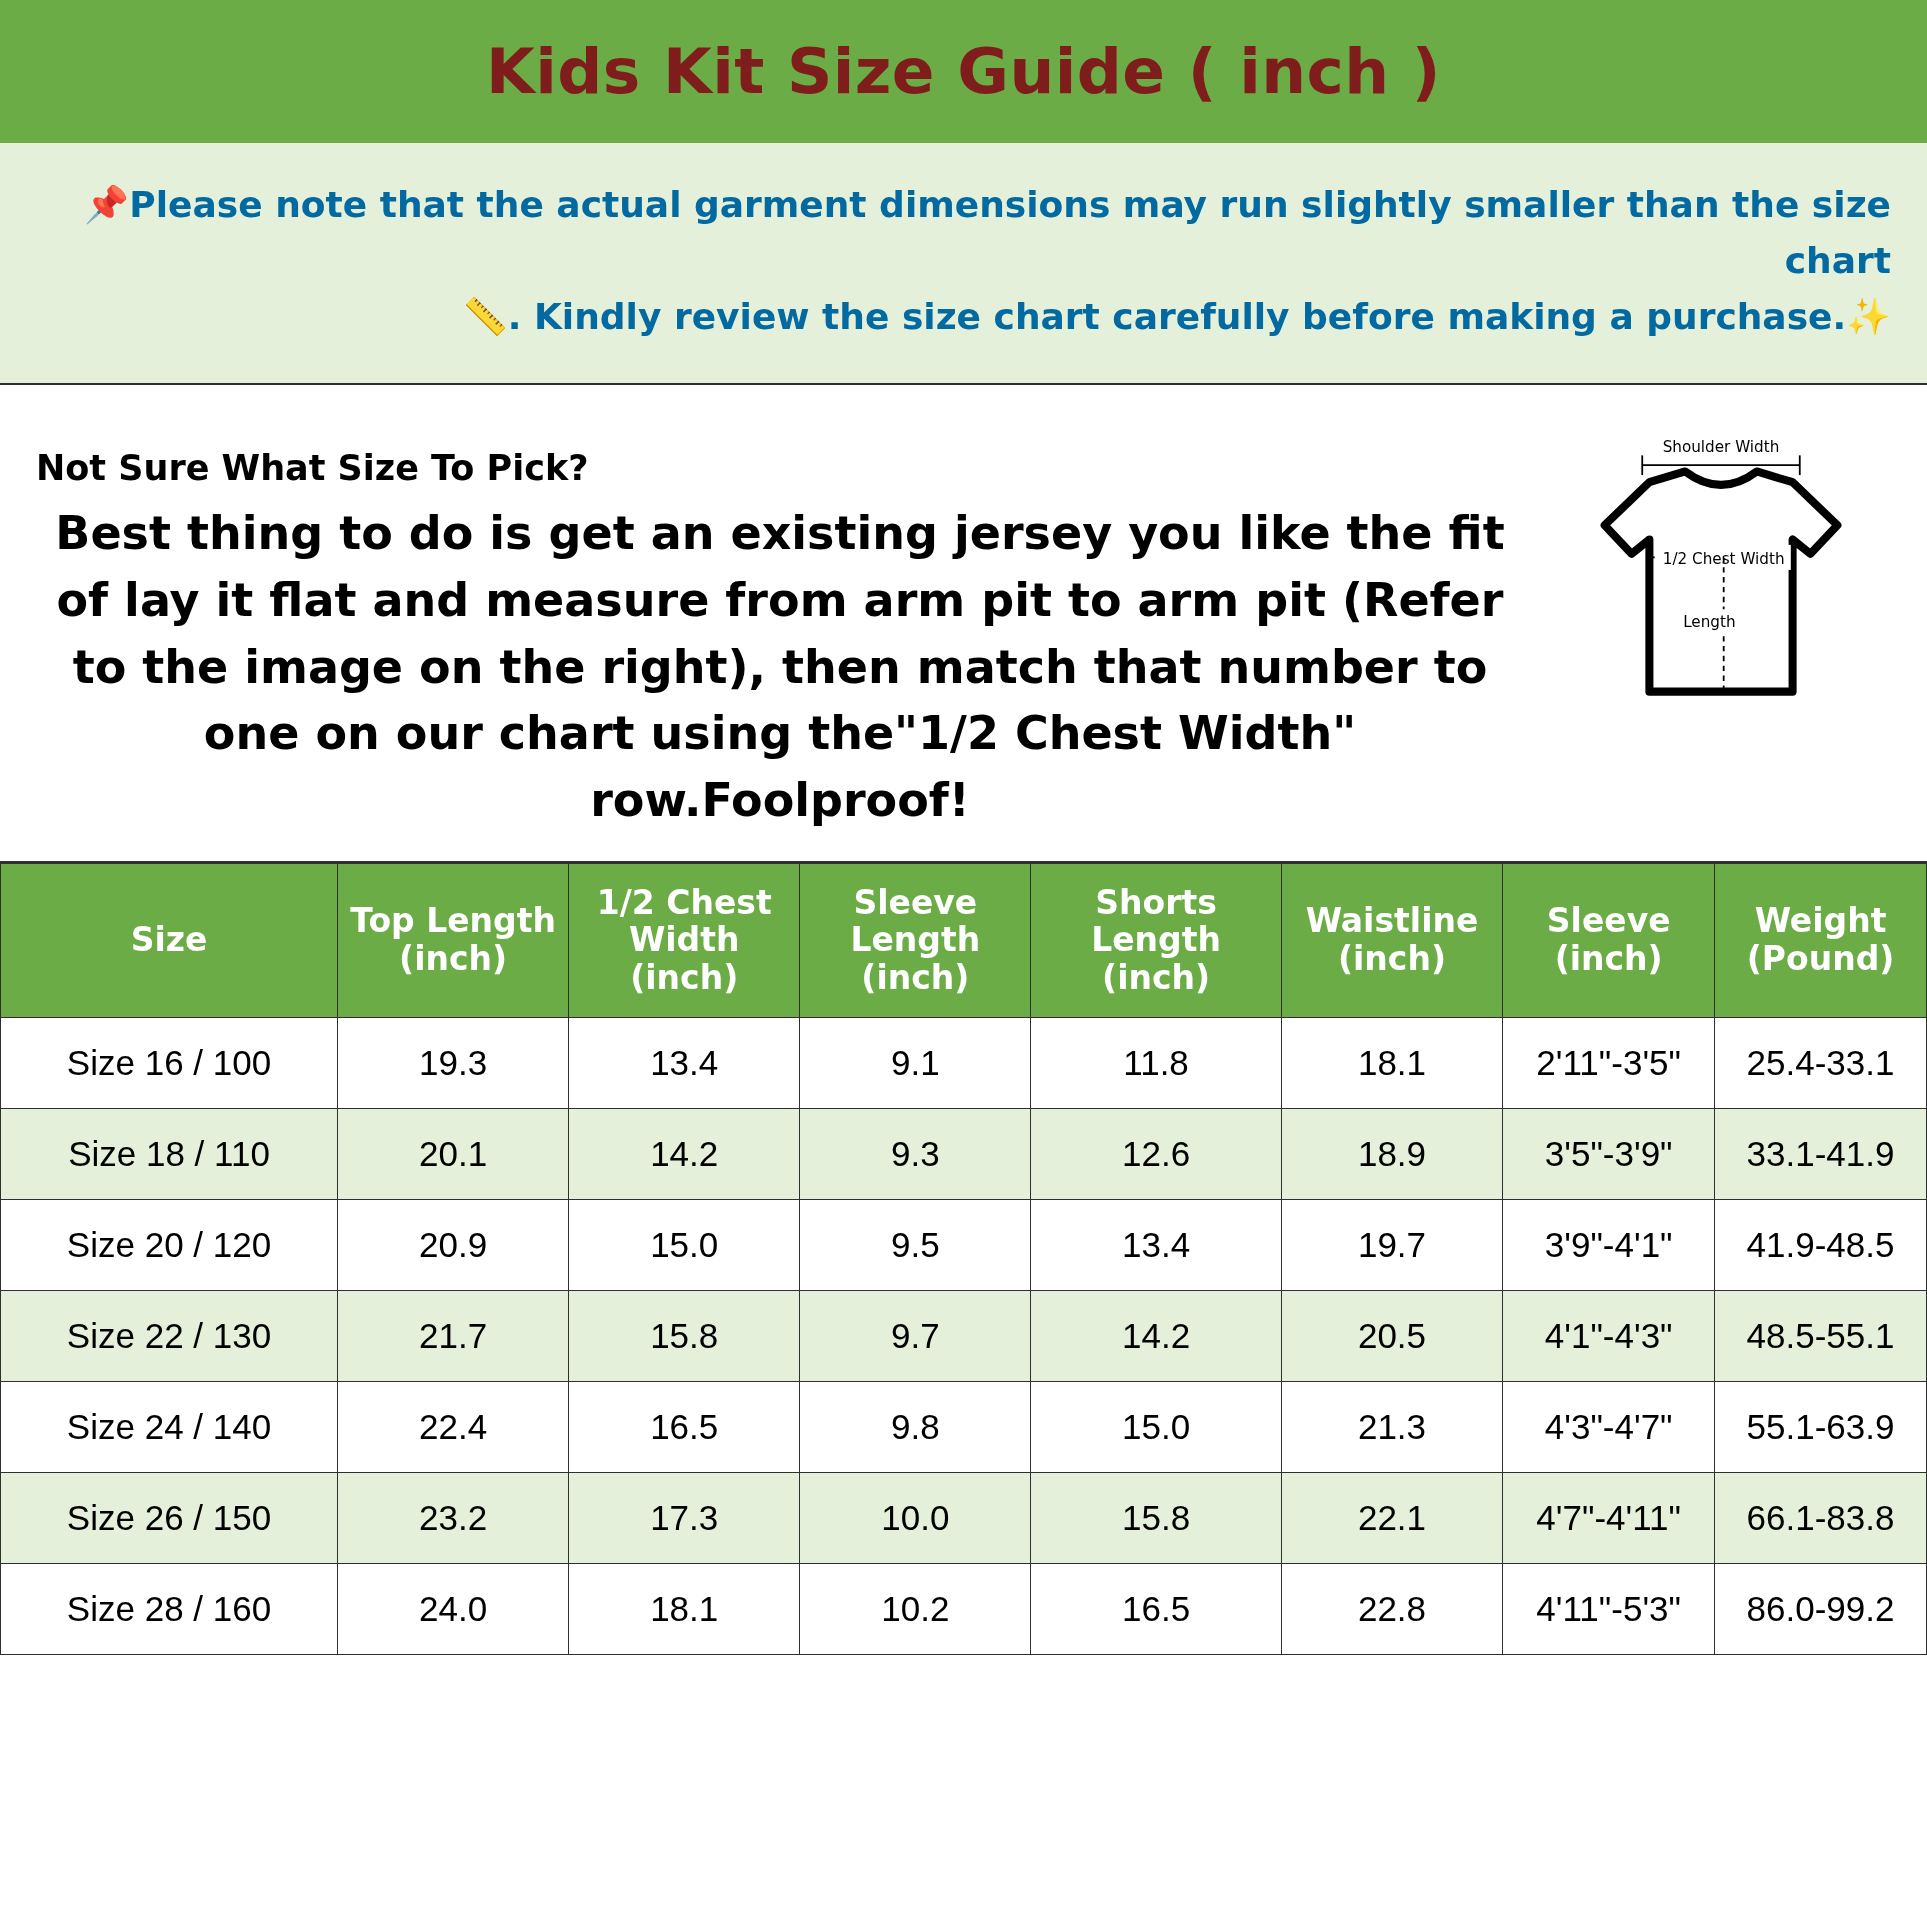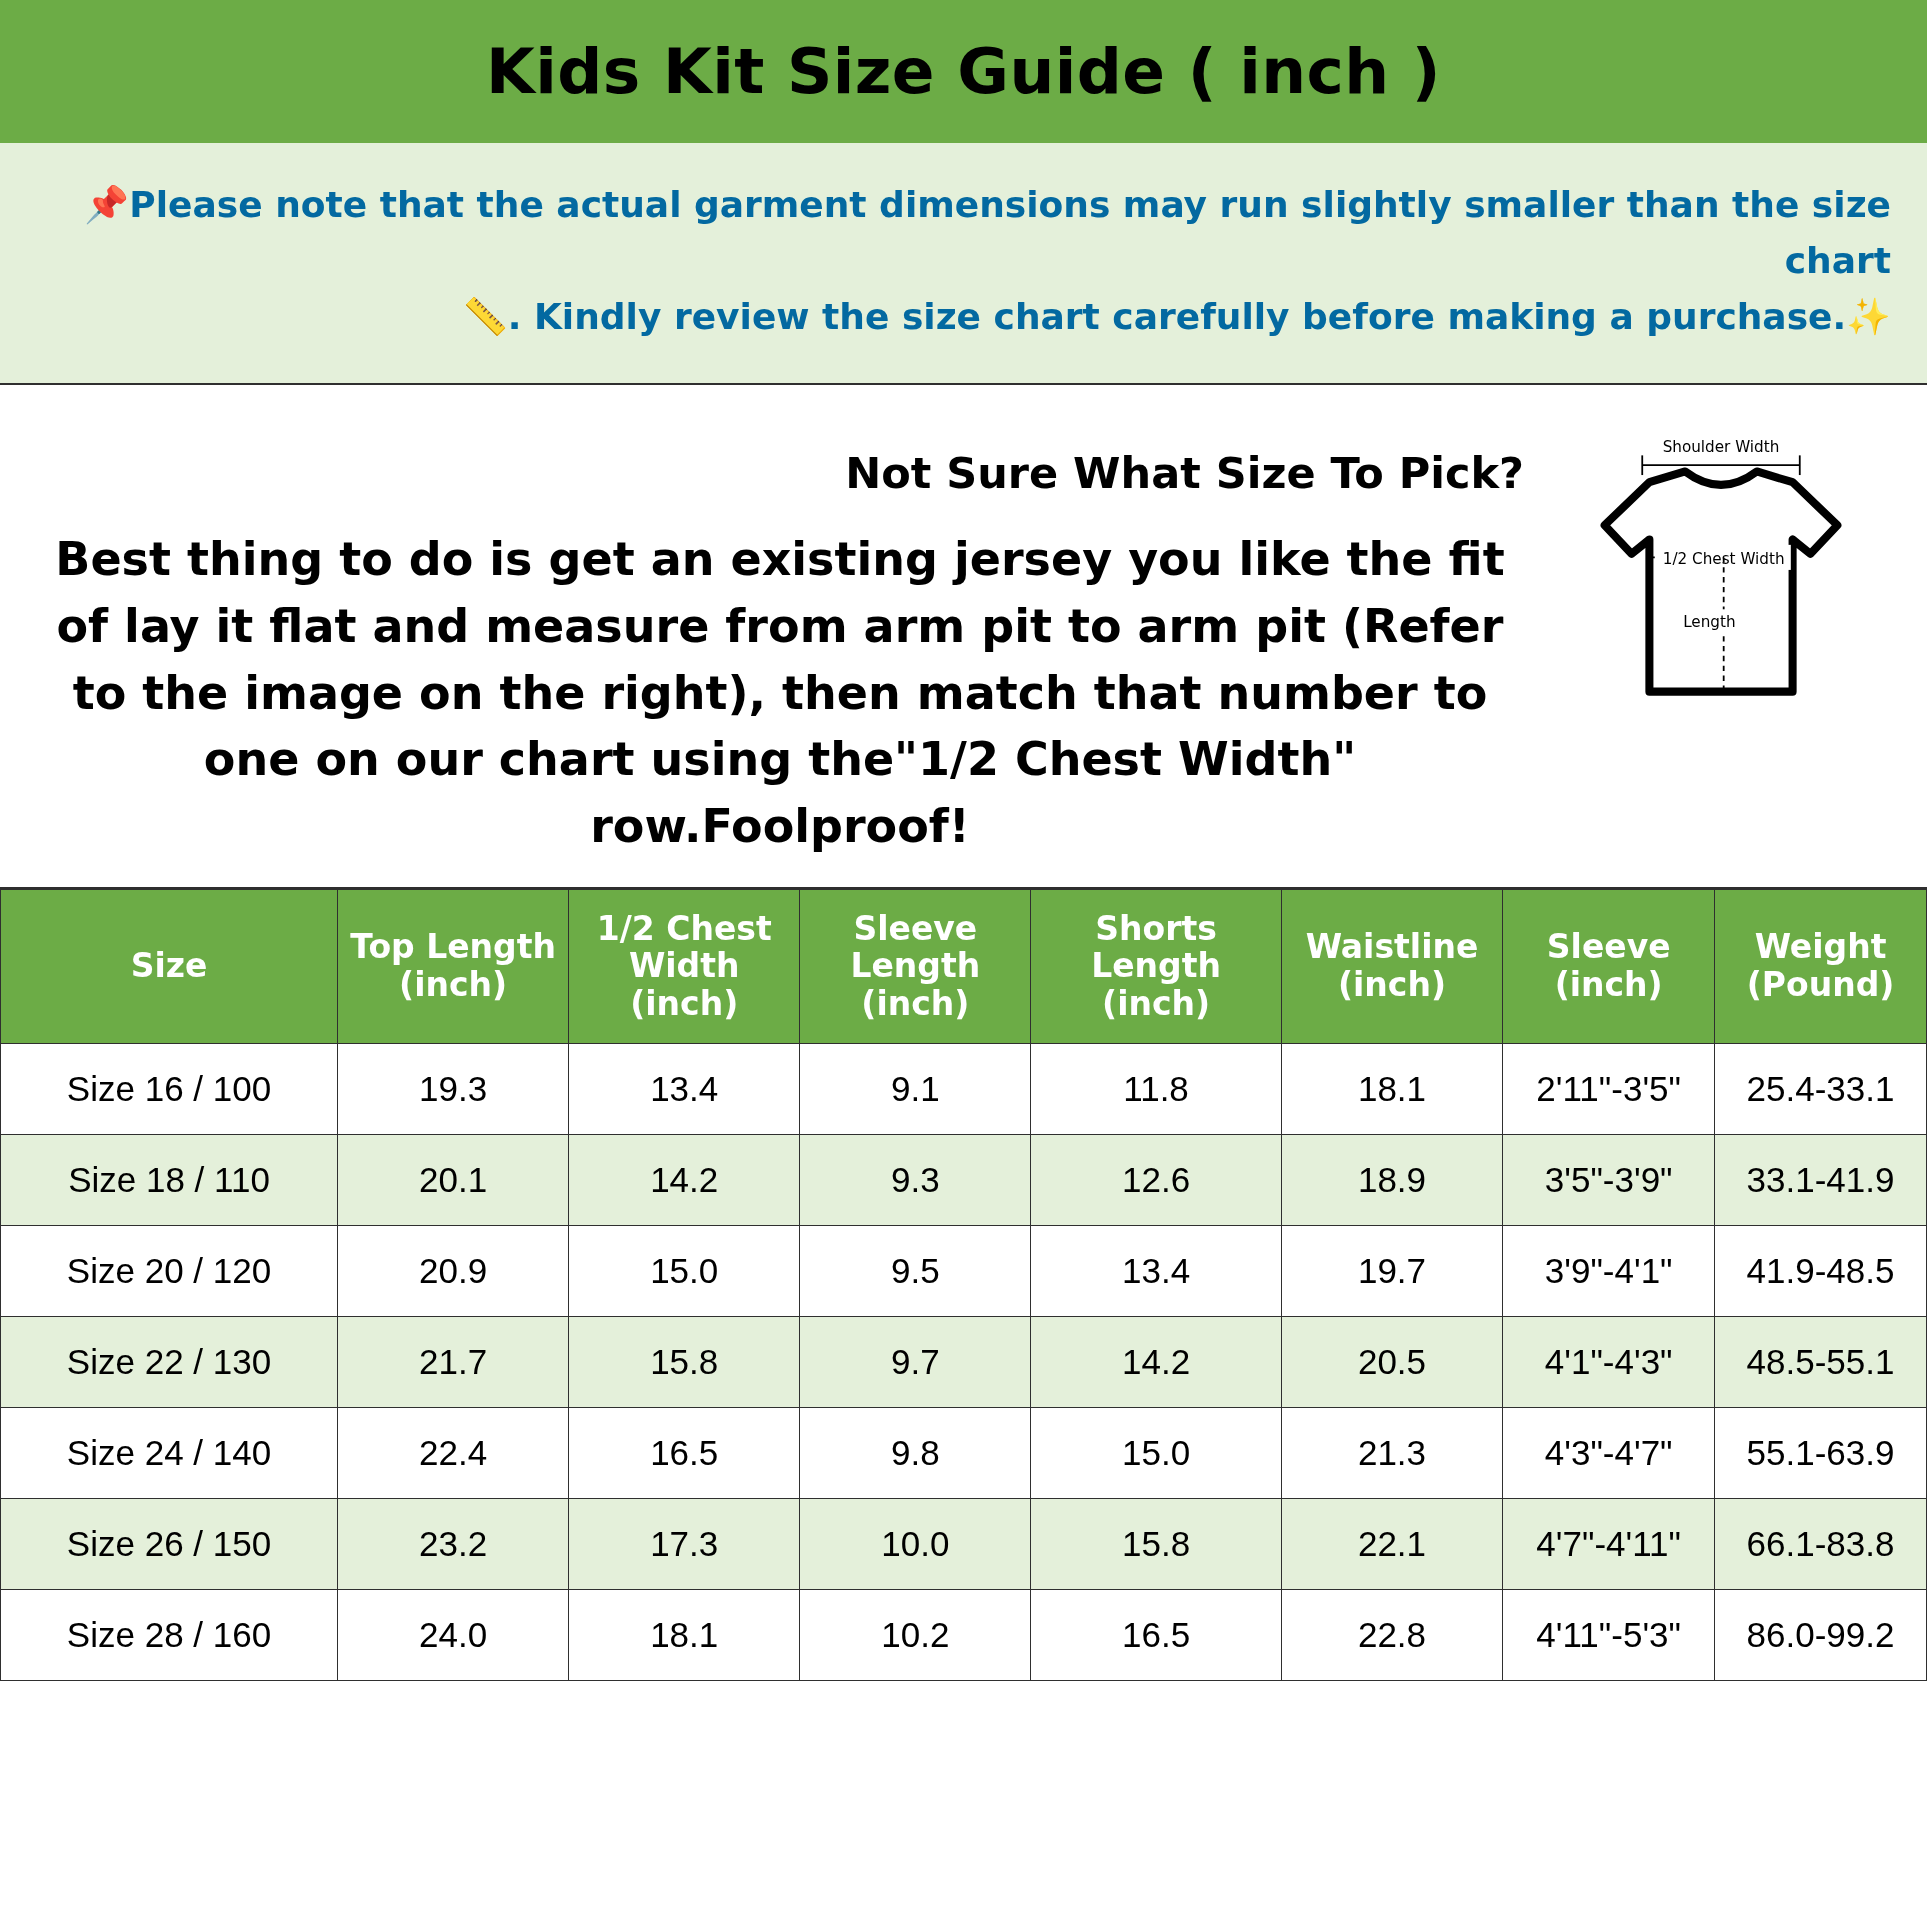--- a/index.html
+++ b/index.html
@@ -23,21 +23,21 @@
 
   
   .header-bar {
     background: #6cac46;
     height: 143px;
     display: flex;
     align-items: center;
     justify-content: center;
   }
   .header-title {
-    color: #000000;
+    color: #7f1d1d;
     font-size: 63px;
     font-weight: bold;
     letter-spacing: 0.4px;
     font-family: "DejaVu Sans", sans-serif;
     text-align: center;
   }
 
   
   .notice {
     background: #e4f0da;
@@ -60,24 +60,24 @@
     padding: 36px 18px 27px 18px;
     background: #ffffff;
     border-bottom: 2.7px solid #2f2f2f;
     min-height: 340px;
   }
   .help-text {
     flex: 1 1 auto;
     padding: 27px 9px 0 18px;
   }
   .help-title {
-    font-size: 43px;
-    font-weight: bold;
-    text-align: right;
-    margin-bottom: 28px;
+    font-size: 35px;
+    font-weight: bold;
+    text-align: left;
+    margin-bottom: 12px;
   }
   .help-body {
     font-size: 46px;
     font-weight: bold;
     line-height: 1.45;
     text-align: center;
   }
   .help-figure {
     flex: 0 0 376px;
     padding-top: 18px;

